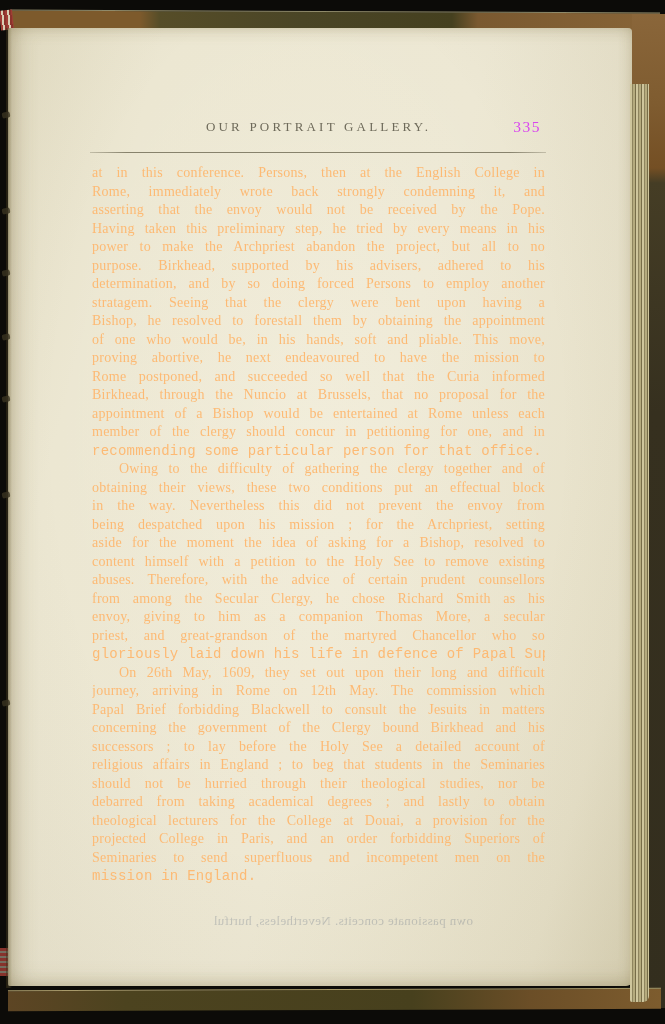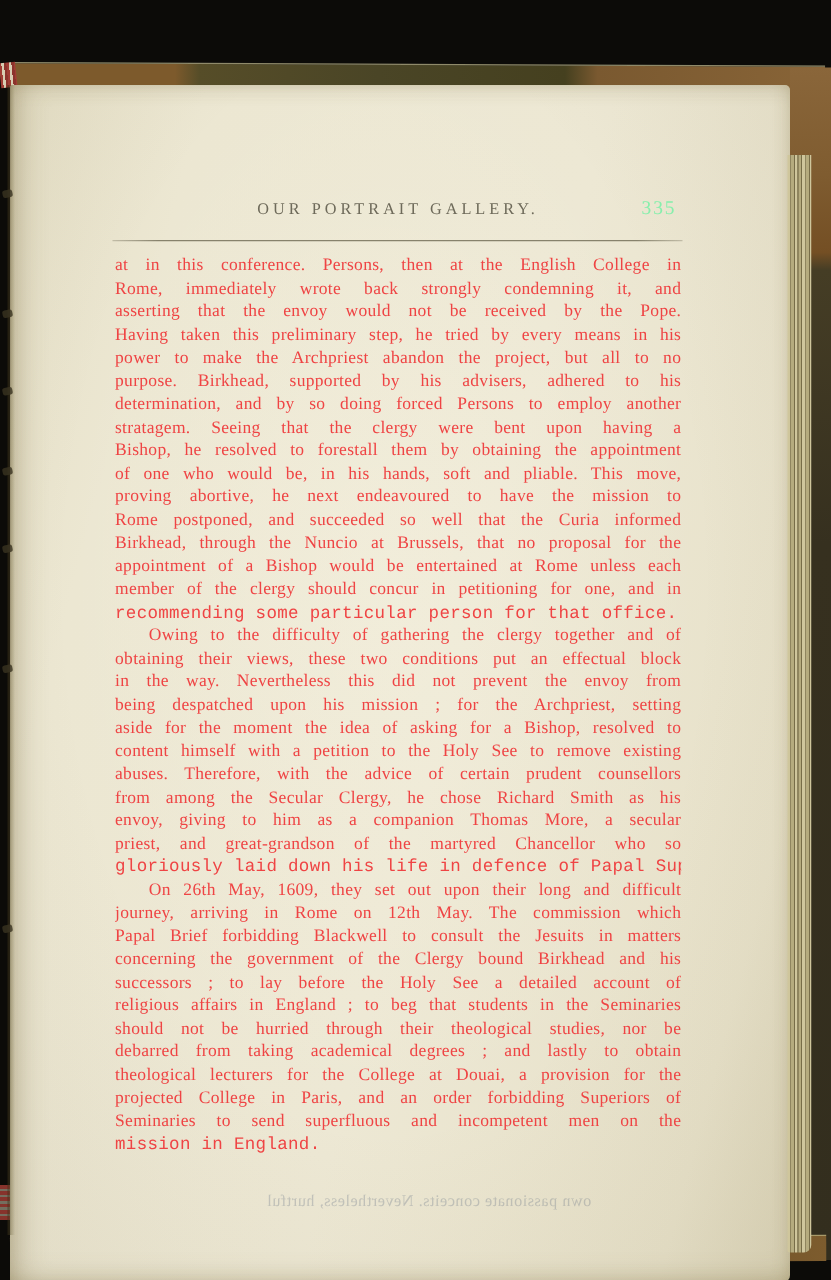--- a/index.html
+++ b/index.html
@@ -3,21 +3,21 @@
 <meta charset="utf-8">
 <style>
   html, body { margin: 0; padding: 0; }
   body {
     width: 665px; height: 1024px;
     background: #0c0b08;
     position: relative;
     overflow: hidden;
     font-family: "Liberation Serif", "DejaVu Serif", serif;
   }
-  .scene { position: absolute; inset: 0; margin-top: 40px; }
+  .scene { position: absolute; inset: 0; }
 
   
   .cover-top {
     position: absolute; left: 10px; top: 11px; right: 5px; height: 19px;
     background: linear-gradient(90deg,
       #7d5a2c 0%, #7d5a2c 20%, #564d28 23%,
       #4a4526 45%, #45401f 68%, #7a5930 72%, #886437 100%);
     border-top: 1px solid #8f8a6a;
     transform: rotate(0.25deg);
   }
@@ -84,30 +84,30 @@
   
   .running-header {
     position: absolute; left: 92px; top: 119px; width: 453px; height: 20px;
   }
   .header-title {
     position: absolute; left: 0; right: 0; text-align: center;
     font-size: 13px; letter-spacing: 3.2px; color: #6e6a5a;
   }
   .page-number {
     position: absolute; right: 4px; top: -1px;
-    font-size: 15.5px; letter-spacing: 1.5px; color: #86efac;
+    font-size: 15.5px; letter-spacing: 1.5px; color: #d946ef;
   }
   .header-rule {
     position: absolute; left: 90px; top: 152px; width: 456px; height: 1px;
     background: linear-gradient(90deg, rgba(120,115,95,.35), #87826c 8%, #87826c 92%, rgba(120,115,95,.35));
   }
 
   .text-block {
     position: absolute; left: 92px; top: 164px; width: 453px;
-    color: #ef4444;
+    color: #fdba74;
     font-size: 14px; letter-spacing: .25px;
   }
   .line {
     height: 18.5px; line-height: 18.5px;
     text-align: justify; text-align-last: justify;
     overflow: hidden; white-space: nowrap;
     display: flex; justify-content: space-between;
   }
   
   .line { display: block; }

